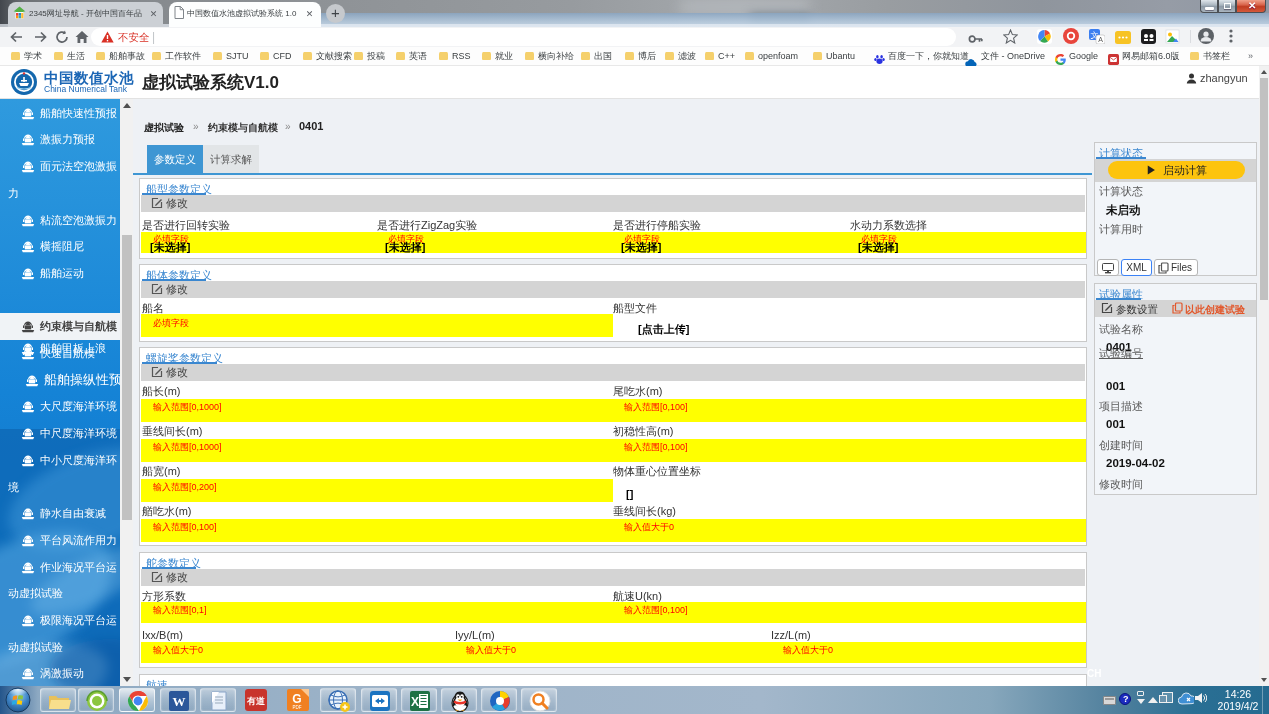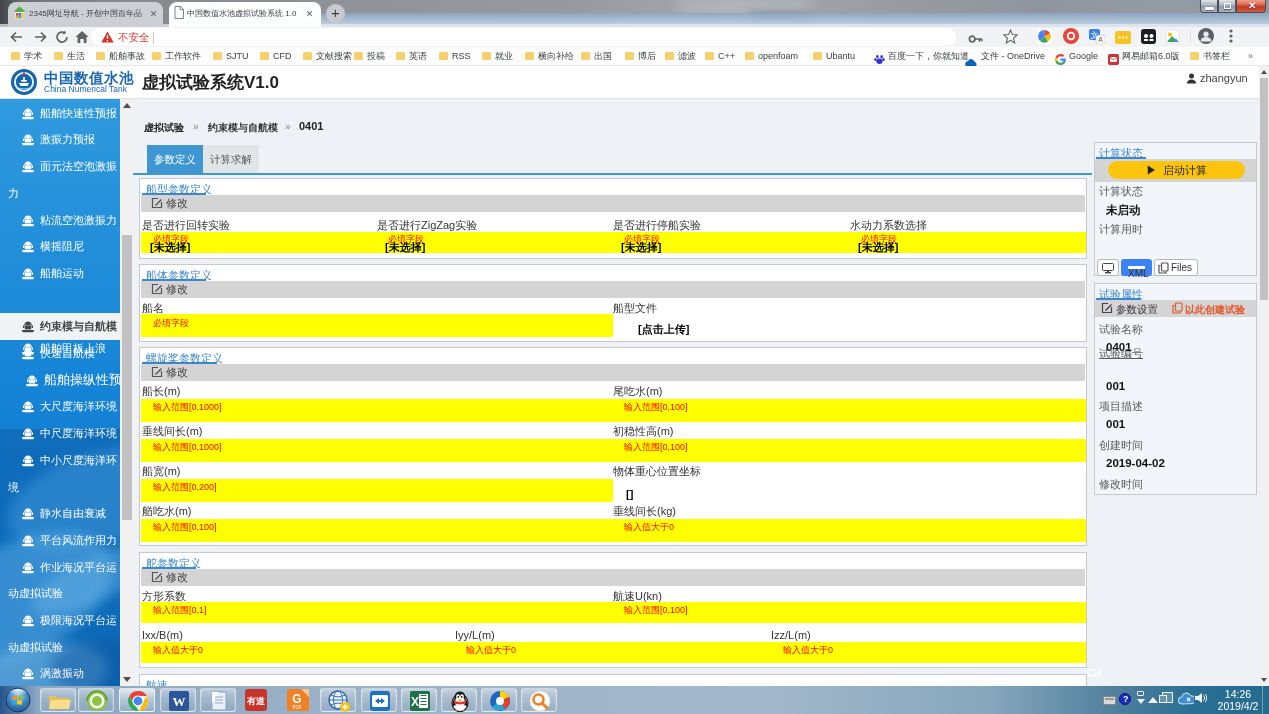--- a/index.html
+++ b/index.html
@@ -624,21 +624,21 @@
           <div class="rlbl" style="top:41px;">计算状态</div>
           <div class="rval" style="top:60px;">未启动</div>
           <div class="rlbl" style="top:79px;">计算用时</div>
           <div style="position:absolute;left:2px;top:116px;width:22px;height:17px;border:1px solid #b5b5b5;border-radius:3px;background:#fff;">
             <svg style="position:absolute;left:4px;top:3px" width="12" height="11" viewBox="0 0 12 11">
               <rect x="0.5" y="0.5" width="11" height="7" rx="1" fill="none" stroke="#444"></rect>
               <rect x="3" y="9" width="6" height="1.4" fill="#444"></rect>
               <rect x="5" y="7.5" width="2" height="2" fill="#444"></rect>
             </svg>
           </div>
-          <div style="position:absolute;left:26px;top:116px;width:31px;height:17px;border:7px solid #3b82f6;border-radius:3px;background:#fff;font-size:10px;text-align:center;line-height:16px;color:#333;">XML</div>
+          <div style="position:absolute;left:26px;top:116px;width:31px;height:17px;border:1px solid #3b82f6;border-radius:3px;background:#fff;font-size:10px;text-align:center;line-height:16px;color:#333;">XML</div>
           <div style="position:absolute;left:59px;top:116px;width:44px;height:17px;border:1px solid #b5b5b5;border-radius:3px;background:#fff;font-size:10px;color:#333;">
             <svg style="position:absolute;left:3px;top:2px" width="11" height="12" viewBox="0 0 11 12">
               <rect x="3.5" y="1" width="6.5" height="8" rx="1" fill="none" stroke="#555" stroke-width="1.2"></rect>
               <path d="M2.5 3.5 H1 V11 H8 V9.5" fill="none" stroke="#555" stroke-width="1.2"></path>
             </svg>
             <span style="position:absolute;left:16px;top:2px;">Files</span>
           </div>
         </div>
         <div class="rbox" style="top:172px;height:212px;">
           <div style="position:absolute;left:4px;top:3px;font-size:11px;color:#3a87d0;">试验属性</div>

